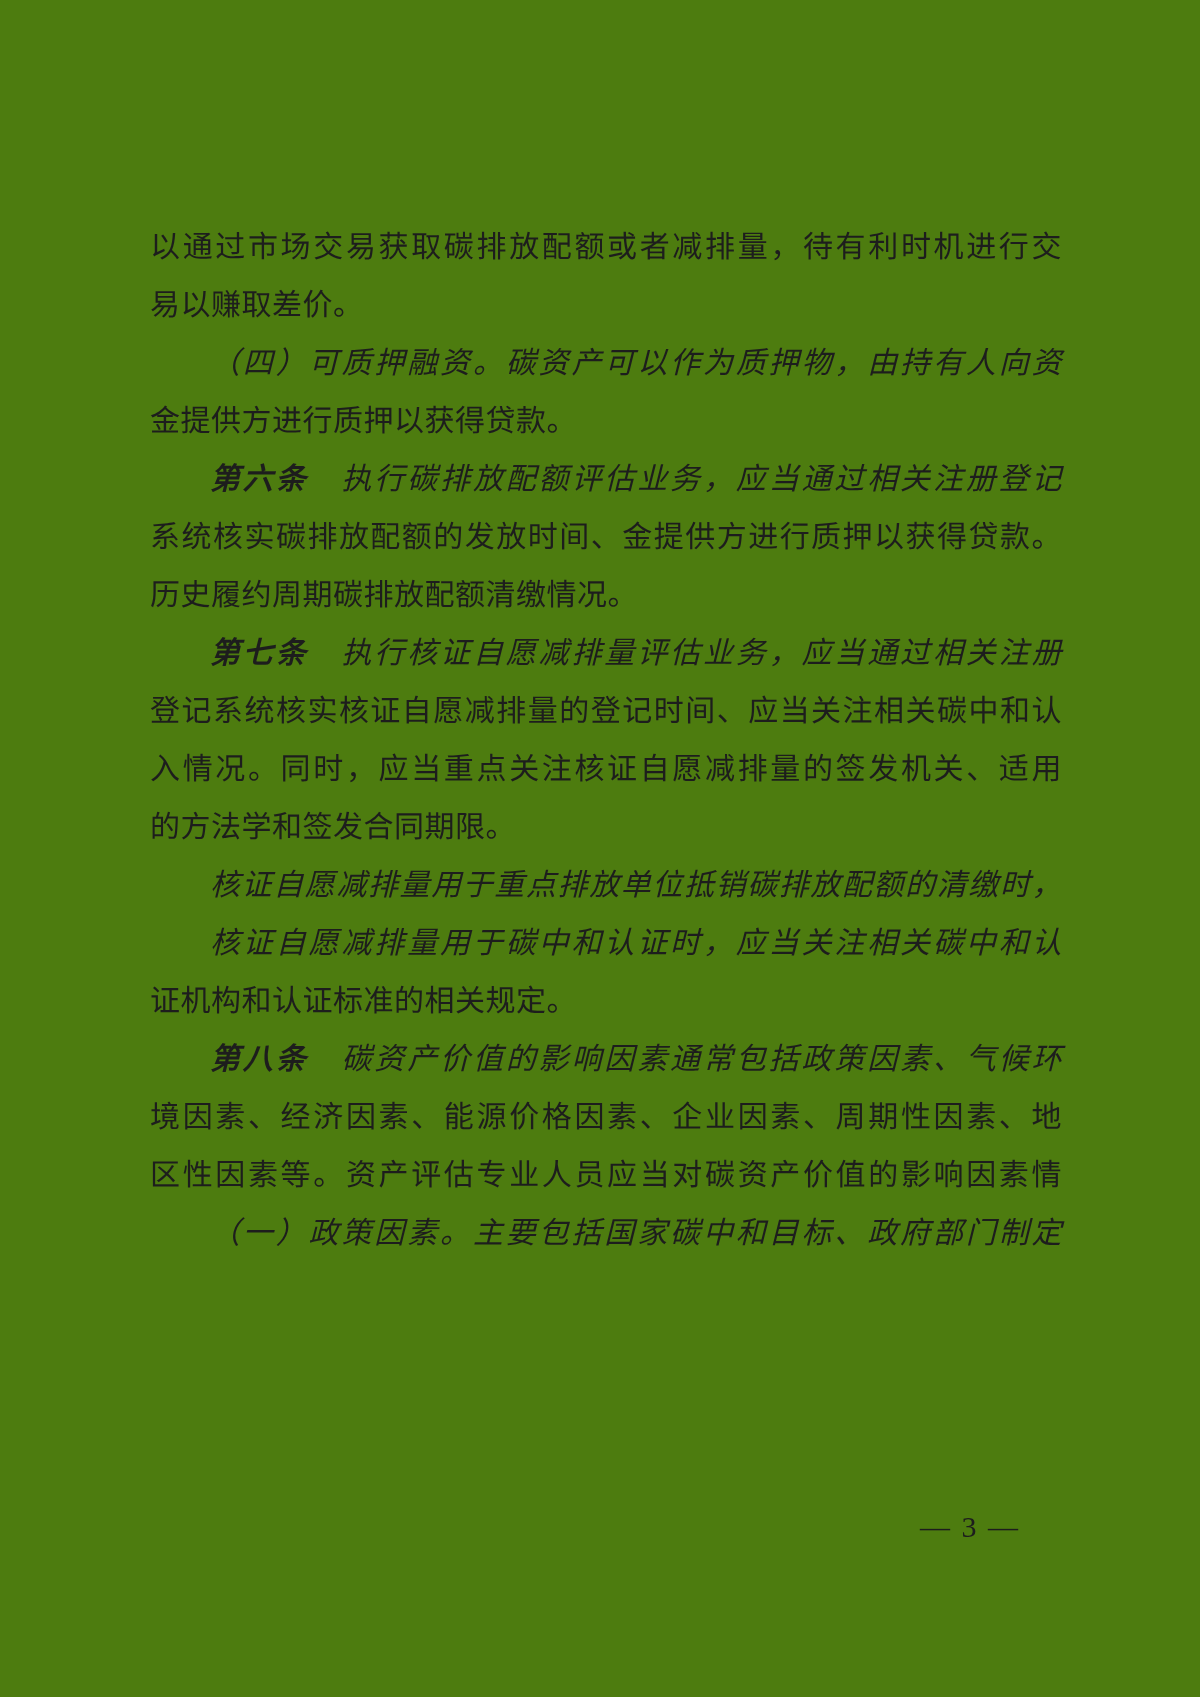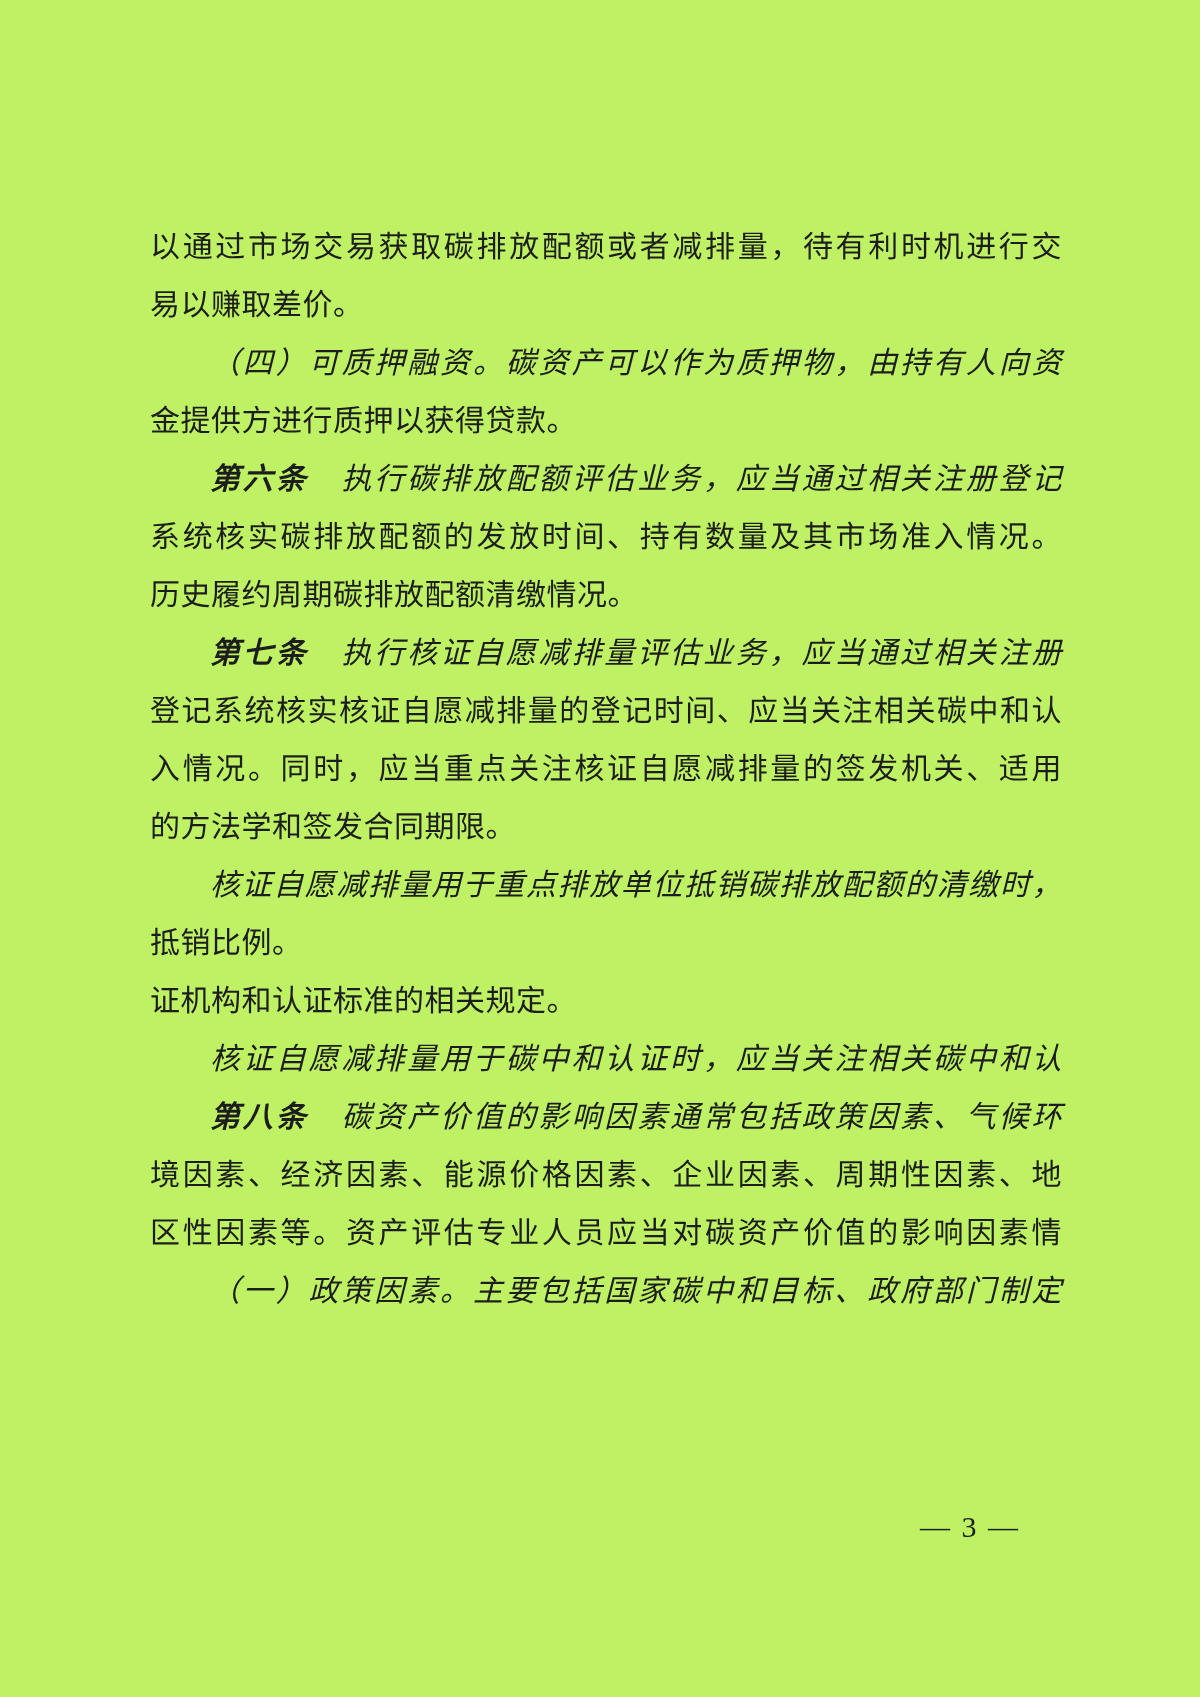--- a/index.html
+++ b/index.html
@@ -4,21 +4,21 @@
 <style>
   html, body {
     margin: 0;
     padding: 0;
     background: #ffffff;
   }
   .page {
     position: relative;
     width: 1200px;
     height: 1697px;
-    background: #bef264;
+    background: #4d7c0f;
     overflow: hidden;
     font-family: "Liberation Serif", "DejaVu Serif", serif;
     color: #1d1d1d;
   }
   .doc-body {
     position: absolute;
     left: 150px;
     top: 218px;
     width: 912px;
   }
@@ -53,29 +53,28 @@
 </head>
 <body>
 
 <div class="page">
   <div class="doc-body">
       <div class="line fill"><span class="seg">以通过市场交易获取碳排放配额或者减排量，待有利时机进行交</span></div>
       <div class="line"><span class="seg">易以赚取差价。</span></div>
       <div class="line indent fill"><span class="seg">（四）可质押融资。碳资产可以作为质押物，由持有人向资</span></div>
       <div class="line"><span class="seg">金提供方进行质押以获得贷款。</span></div>
       <div class="line indent fill"><span class="seg bold">第六条</span><span class="seg">　执行碳排放配额评估业务，应当通过相关注册登记</span></div>
-      <div class="line fill"><span class="seg">系统核实碳排放配额的发放时间、持有数量及其市场准入情况。</span></div>
+      <div class="line fill"><span class="seg">系统核实碳排放配额的发放时间、金提供方进行质押以获得贷款。</span></div>
       <div class="line"><span class="seg">历史履约周期碳排放配额清缴情况。</span></div>
       <div class="line indent fill"><span class="seg bold">第七条</span><span class="seg">　执行核证自愿减排量评估业务，应当通过相关注册</span></div>
       <div class="line fill"><span class="seg">登记系统核实核证自愿减排量的登记时间、应当关注相关碳中和认</span></div>
       <div class="line fill"><span class="seg">入情况。同时，应当重点关注核证自愿减排量的签发机关、适用</span></div>
       <div class="line"><span class="seg">的方法学和签发合同期限。</span></div>
       <div class="line indent fill"><span class="seg">核证自愿减排量用于重点排放单位抵销碳排放配额的清缴时，</span></div>
-      <div class="line"><span class="seg">抵销比例。</span></div>
+      <div class="line indent fill"><span class="seg">核证自愿减排量用于碳中和认证时，应当关注相关碳中和认</span></div>
       <div class="line"><span class="seg">证机构和认证标准的相关规定。</span></div>
-      <div class="line indent fill"><span class="seg">核证自愿减排量用于碳中和认证时，应当关注相关碳中和认</span></div>
       <div class="line indent fill"><span class="seg bold">第八条</span><span class="seg">　碳资产价值的影响因素通常包括政策因素、气候环</span></div>
       <div class="line fill"><span class="seg">境因素、经济因素、能源价格因素、企业因素、周期性因素、地</span></div>
       <div class="line fill"><span class="seg">区性因素等。资产评估专业人员应当对碳资产价值的影响因素情</span></div>
       <div class="line indent fill"><span class="seg">（一）政策因素。主要包括国家碳中和目标、政府部门制定</span></div>
     </div>
   <div class="page-number">— 3 —</div>
 </div>
 
 </body></html>

